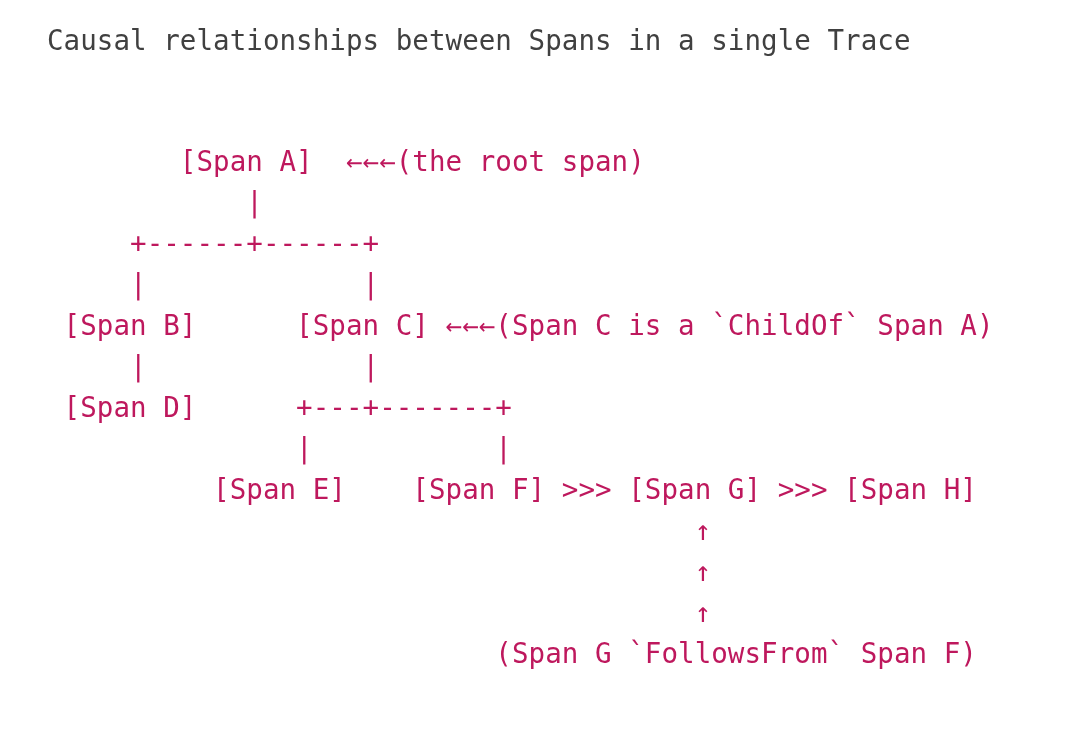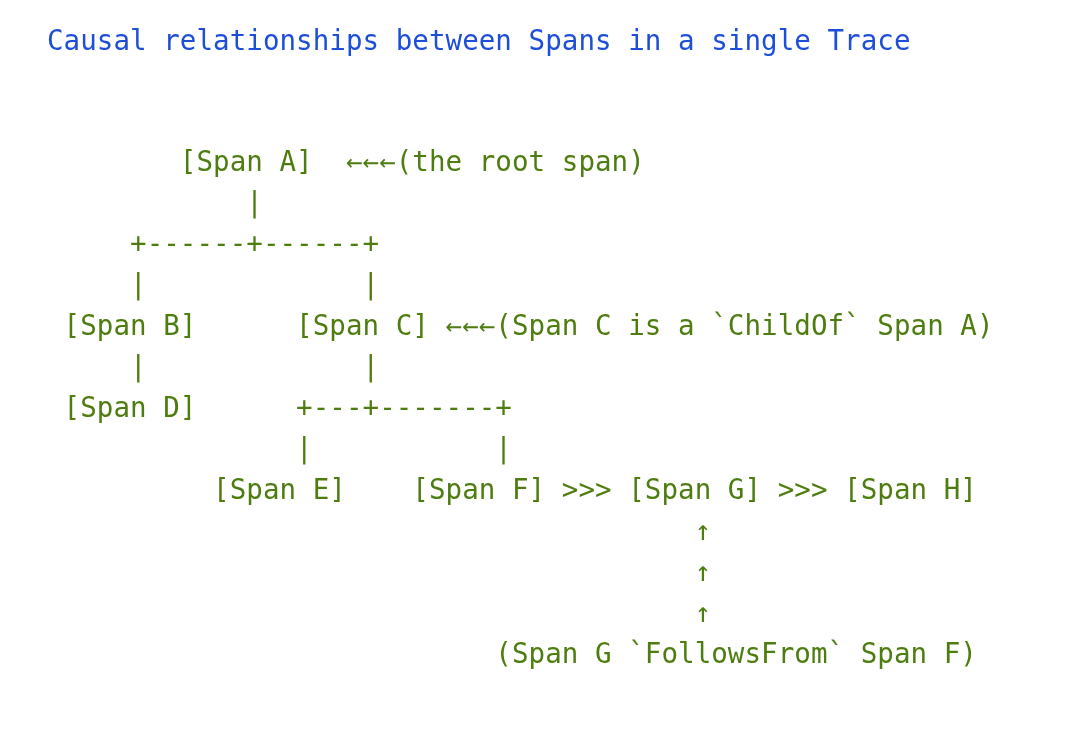--- a/index.html
+++ b/index.html
@@ -22,31 +22,31 @@
     background: #ffffff;
   }
   .title {
     position: absolute;
     left: 47px;
     top: 20px;
     font-size: 27.5px;
     line-height: 40px;
     letter-spacing: 0.05px;
     white-space: pre;
-    color: #1d4ed8;
+    color: #404040;
   }
   .ascii-art {
     position: absolute;
     left: 47px;
     top: 141px;
     font-size: 27.5px;
     line-height: 41px;
     letter-spacing: 0.05px;
     white-space: pre;
-    color: #4d7c0f;
+    color: #be185d;
     margin: 0;
     font-family: "DejaVu Sans Mono", "Liberation Mono", monospace;
   }
   .art-line {
     white-space: pre;
     display: block;
     height: 41px;
   }
 </style>
 </head>

